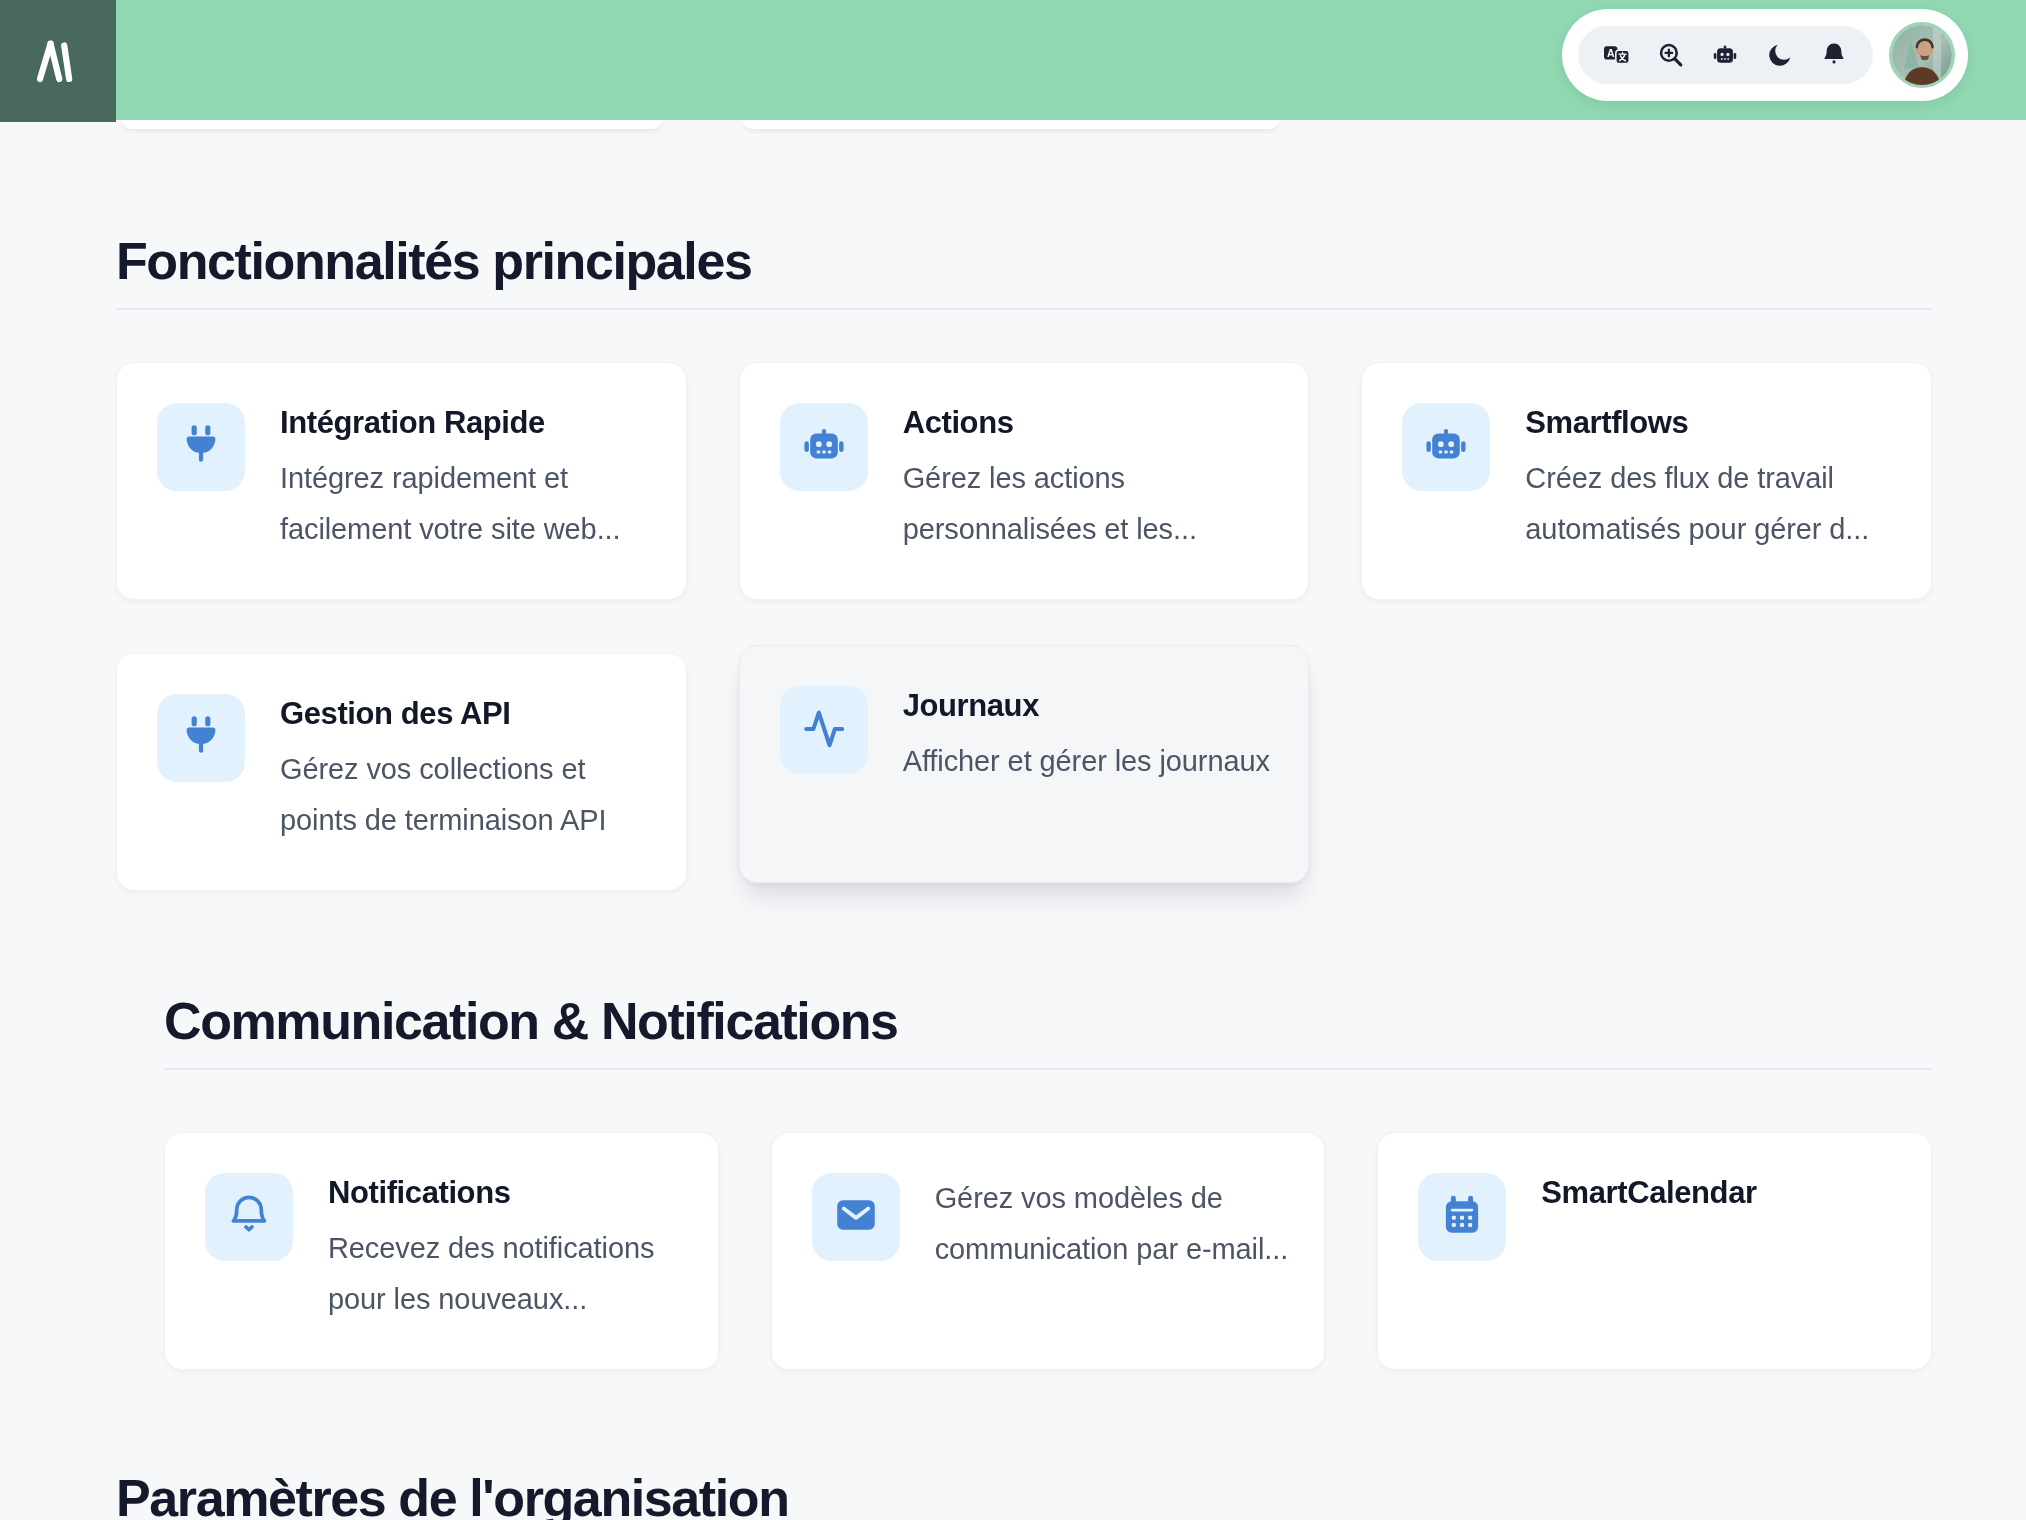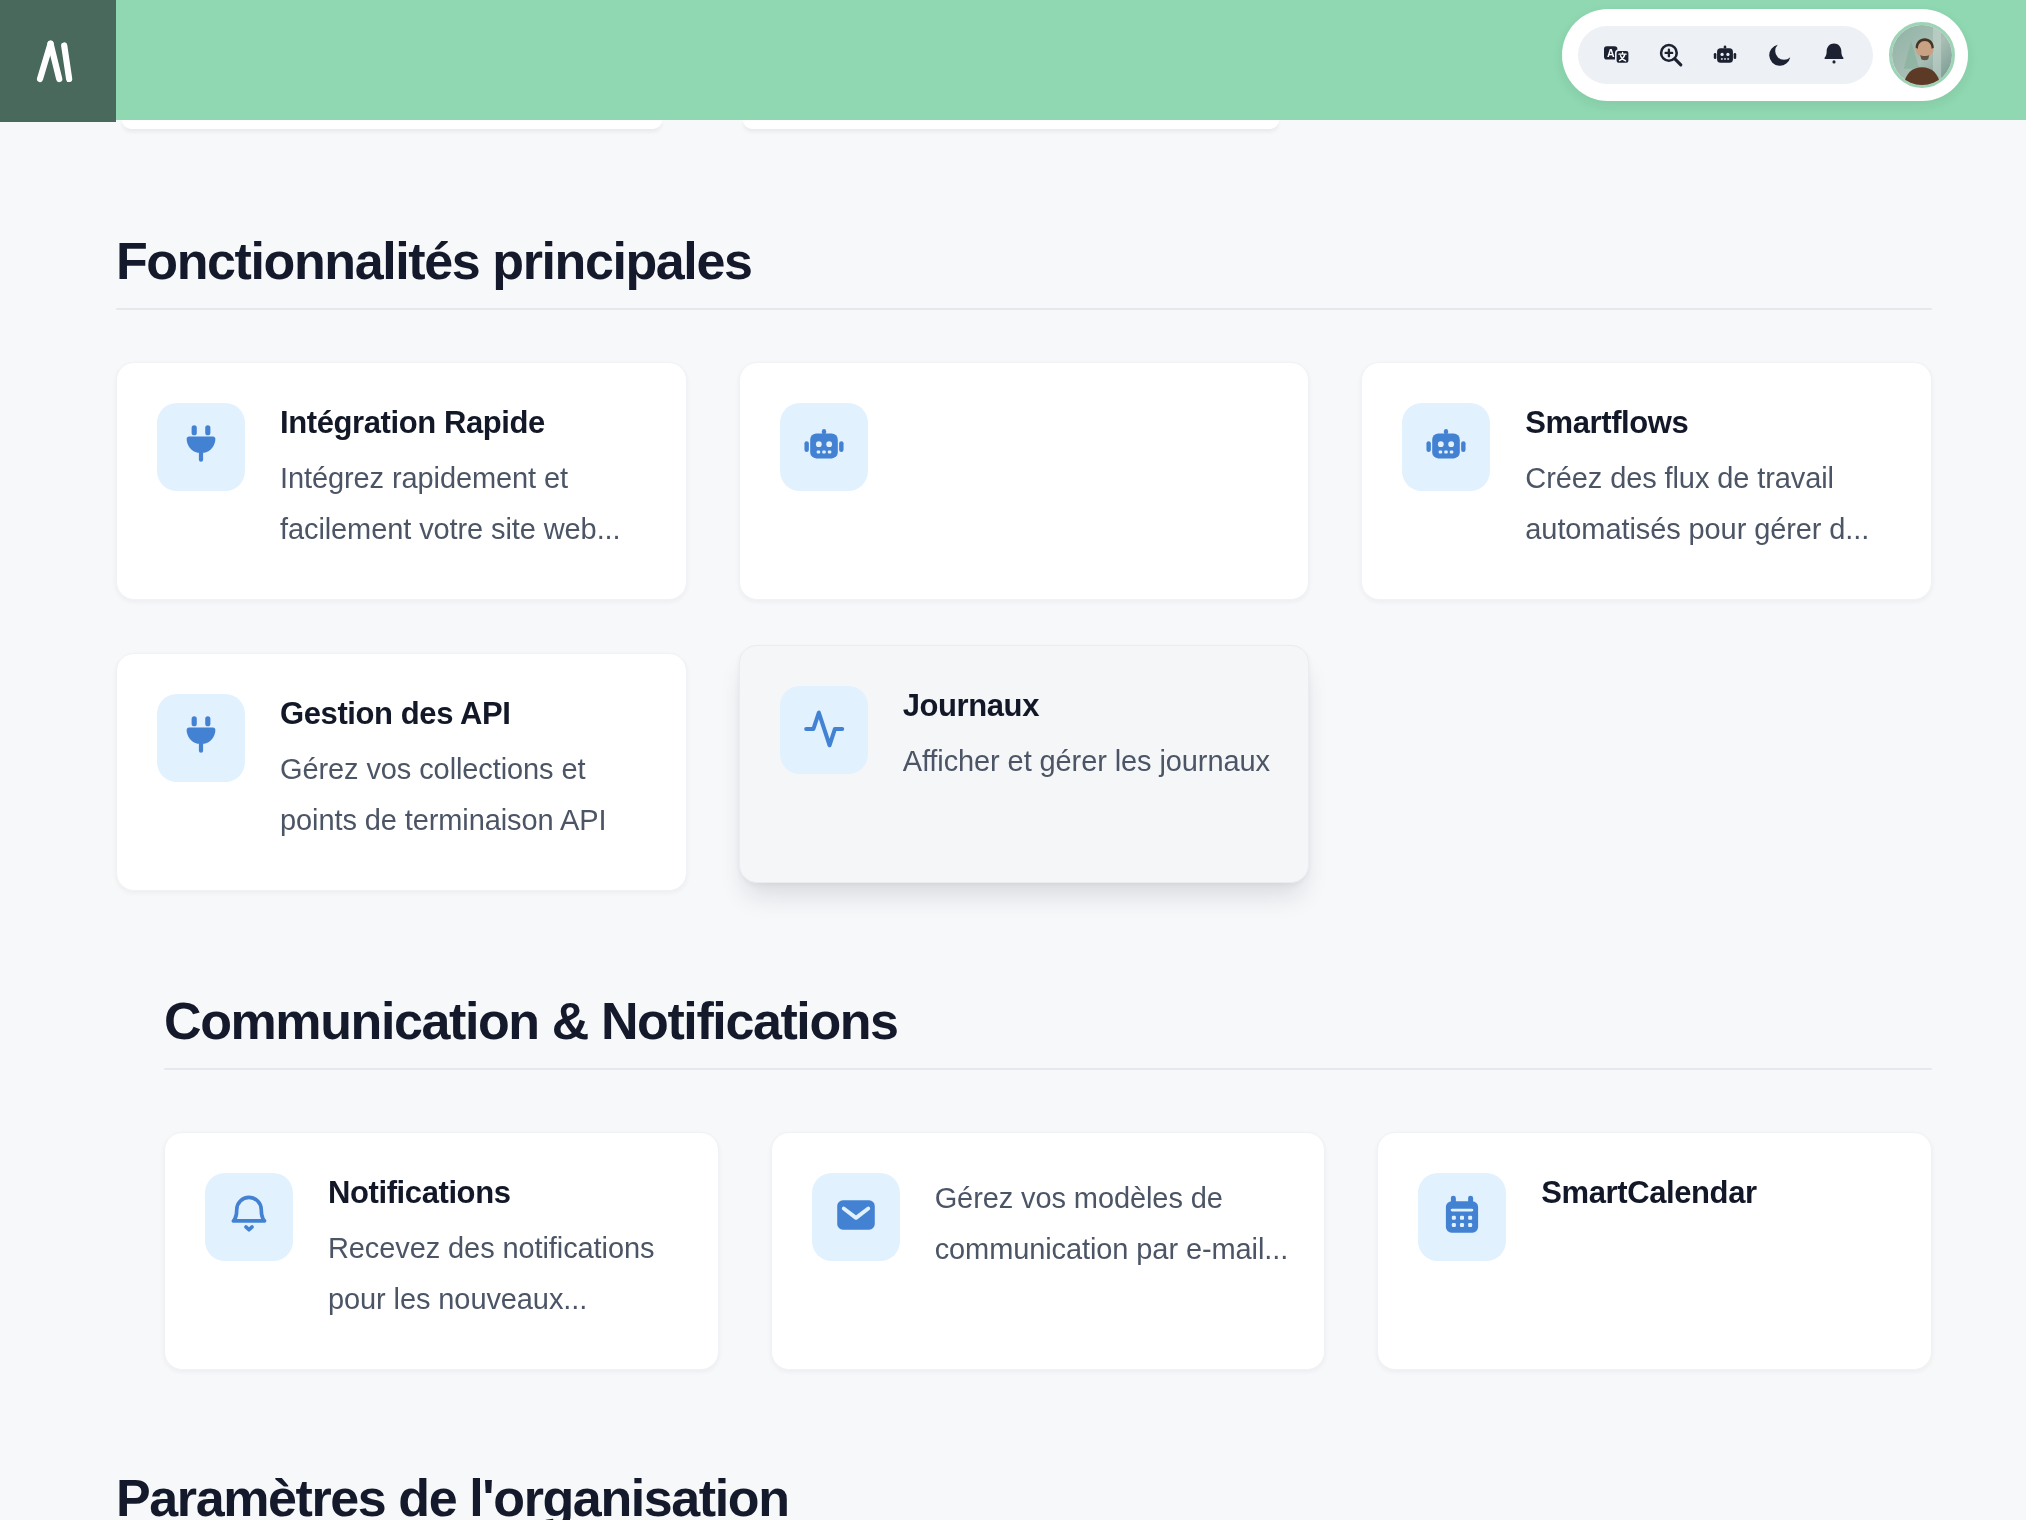--- a/index.html
+++ b/index.html
@@ -200,20 +200,24 @@
       <rect x="1.8" y="10" width="2.3" height="5.6" rx="1.15"></rect>
       <rect x="19.9" y="10" width="2.3" height="5.6" rx="1.15"></rect>
       <rect x="4.8" y="6" width="14.4" height="13" rx="3.2"></rect>
       <circle cx="9.3" cy="11.6" r="1.5" fill="#e1f1fe"></circle>
       <circle cx="14.7" cy="11.6" r="1.5" fill="#e1f1fe"></circle>
       <rect x="8.2" y="14.9" width="1.8" height="1.5" rx="0.5" fill="#e1f1fe"></rect>
       <rect x="11.1" y="14.9" width="1.8" height="1.5" rx="0.5" fill="#e1f1fe"></rect>
       <rect x="14" y="14.9" width="1.8" height="1.5" rx="0.5" fill="#e1f1fe"></rect>
     </svg></span>
     </div>
+    <div class="card-text">
+      <div class="card-title">Actions</div>
+      <div class="card-desc">Gérez les actions personnalisées et les...</div>
+    </div>
   </div>
 
   <div class="card">
     <div class="icon-box">
       <span class="card-icon"><svg viewBox="0 0 24 24" fill="#4382d2">
       <rect x="10.9" y="3.7" width="2.2" height="2.8" rx="1.1"></rect>
       <rect x="1.8" y="10" width="2.3" height="5.6" rx="1.15"></rect>
       <rect x="19.9" y="10" width="2.3" height="5.6" rx="1.15"></rect>
       <rect x="4.8" y="6" width="14.4" height="13" rx="3.2"></rect>
       <circle cx="9.3" cy="11.6" r="1.5" fill="#e1f1fe"></circle>

